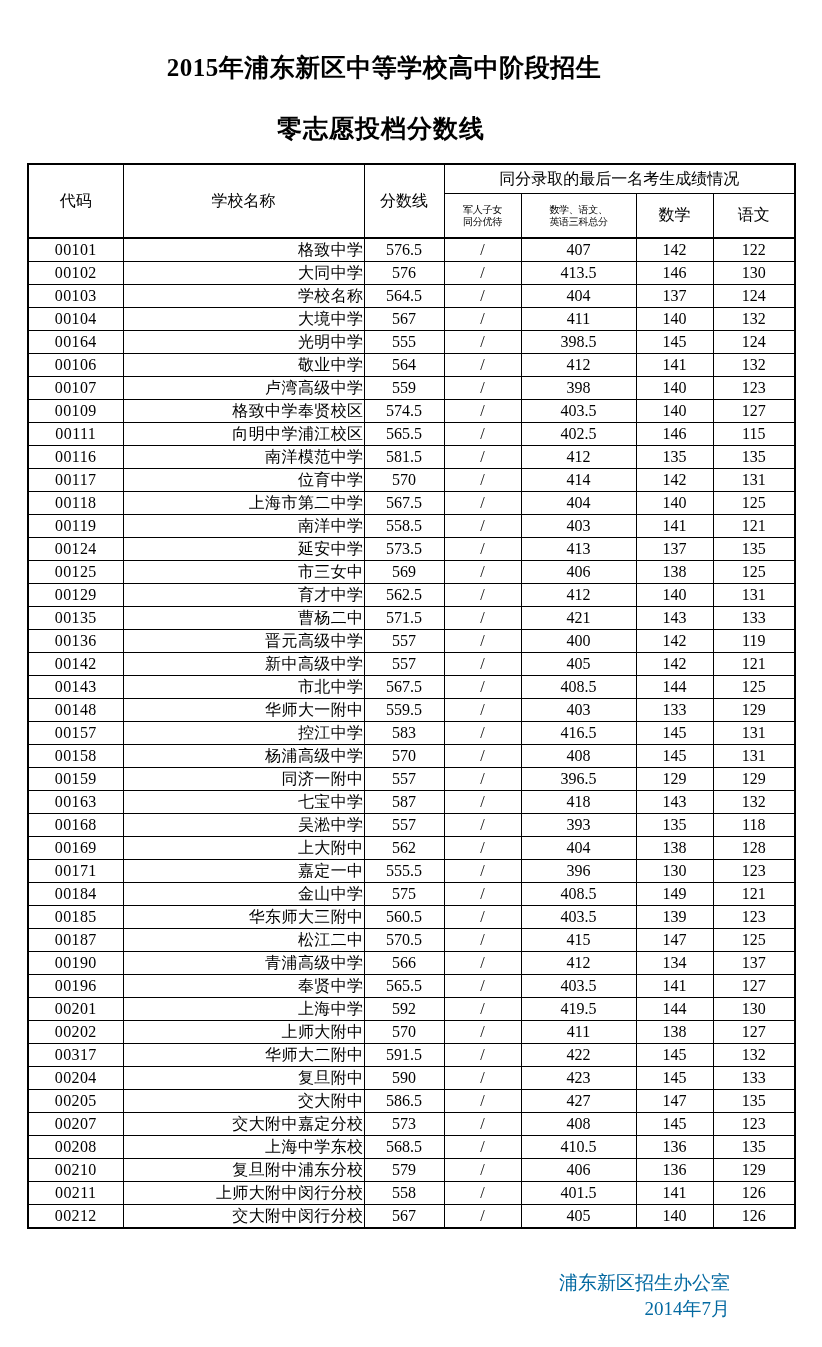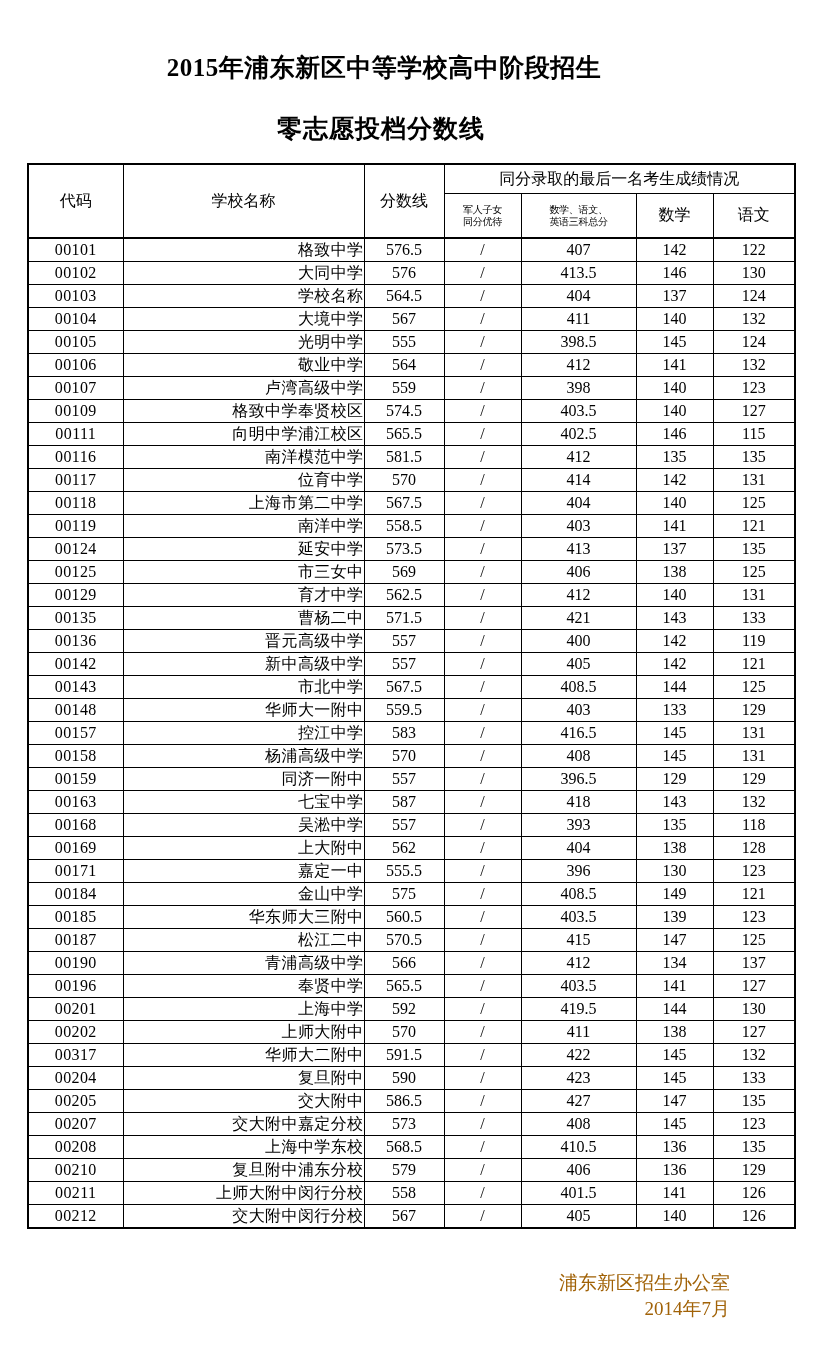--- a/index.html
+++ b/index.html
@@ -116,21 +116,21 @@
 
   
   .footer {
     position: absolute;
     right: 28px;
     top: 1270px;
     text-align: right;
     font-family: "Liberation Serif", "DejaVu Serif", serif;
     font-size: 19px;
     line-height: 1.35;
-    color: #a16207;
+    color: #0369a1;
   }
   .footer div { white-space: nowrap; }
 </style>
 </head>
 <body>
 
 <div class="page">
 
   <div class="title-block">
     <div class="title-main">2015年浦东新区中等学校高中阶段招生</div>
@@ -199,21 +199,21 @@
           <tr>
             <td class="code">00104</td>
             <td class="name">大境中学</td>
             <td>567</td>
             <td class="slash">/</td>
             <td>411</td>
             <td>140</td>
             <td>132</td>
           </tr>
           <tr>
-            <td class="code">00105</td>
+            <td class="code">00164</td>
             <td class="name">光明中学</td>
             <td>555</td>
             <td class="slash">/</td>
             <td>398.5</td>
             <td>145</td>
             <td>124</td>
           </tr>
           <tr>
             <td class="code">00106</td>
             <td class="name">敬业中学</td>

